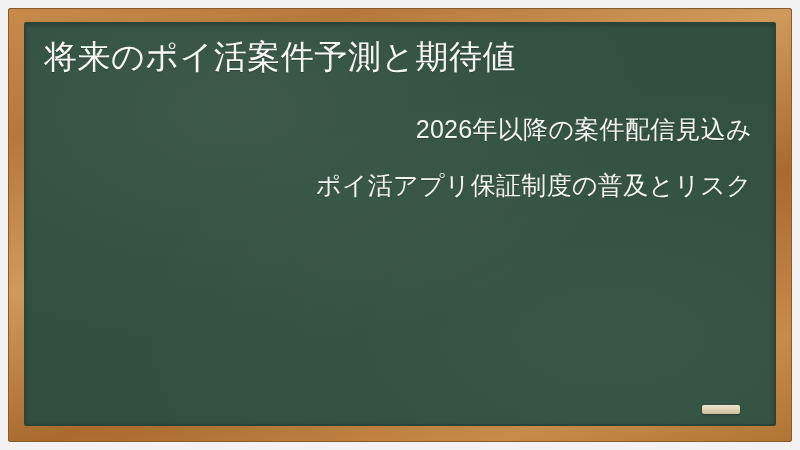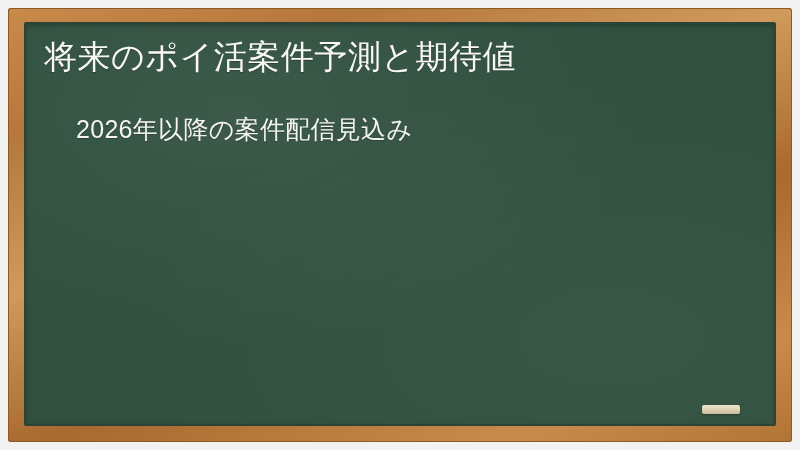--- a/index.html
+++ b/index.html
@@ -73,20 +73,21 @@
     list-style: none;
   }
   .board-list li {
     color: #f4f4f0;
     font-size: 25px;
     line-height: 1.1;
     margin: 0 0 28px 0;
     letter-spacing: 0.3px;
     text-shadow: 0 1px 0 rgba(0,0,0,0.22);
     white-space: nowrap;
+    text-align: right;
   }
   
   .chalk-stick {
     position: absolute;
     right: 36px;
     bottom: 12px;
     width: 38px;
     height: 9px;
     background: linear-gradient(180deg, #efe6cf 0%, #ddd0b2 55%, #c9bb9a 100%);
     border-radius: 2px;
@@ -95,17 +96,18 @@
 </style>
 </head>
 <body>
 
 <div class="stage">
   <div class="board-frame">
     <div class="board-surface">
       <div class="board-title">将来のポイ活案件予測と期待値</div>
       <ul class="board-list">
         <li>2026年以降の案件配信見込み</li>
+        <li>ポイ活アプリ保証制度の普及とリスク</li>
       </ul>
       <div class="chalk-stick"></div>
     </div>
   </div>
 </div>
 
 </body></html>

